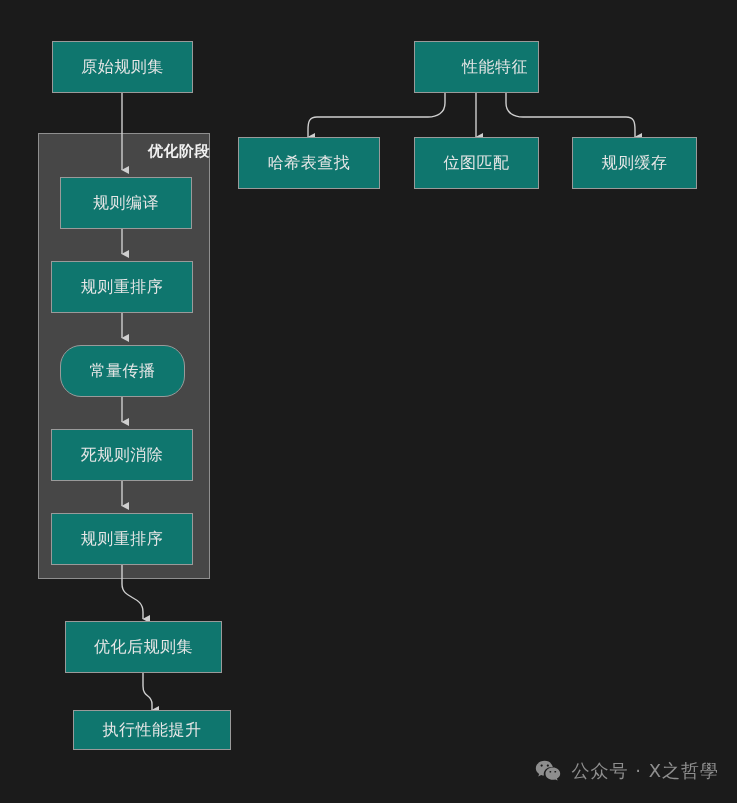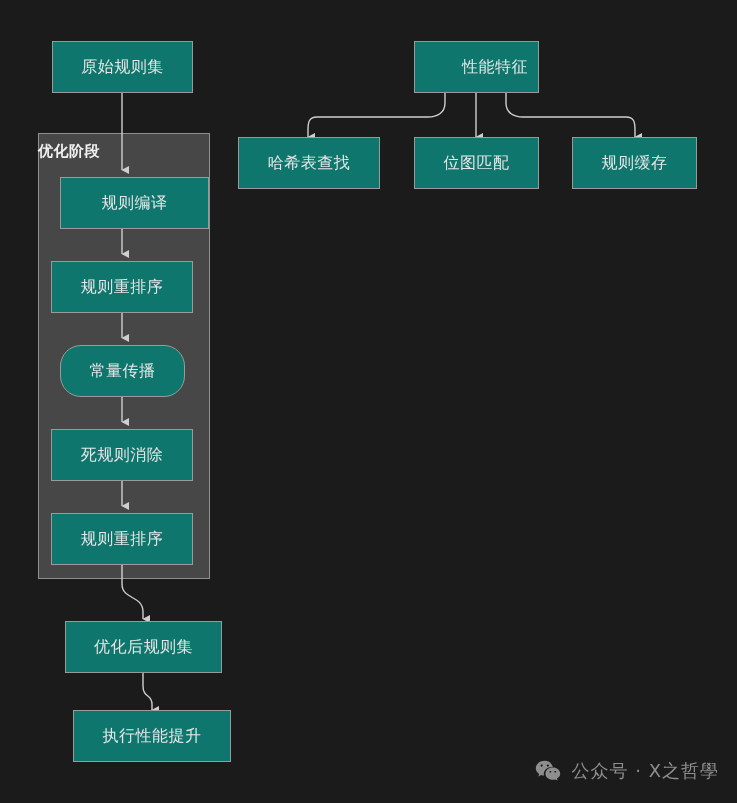--- a/index.html
+++ b/index.html
@@ -44,21 +44,21 @@
     z-index: 1;
   }
   .cluster-label {
     position: absolute;
     z-index: 2;
     color: #f2f2f2;
     font-size: 15px;
     font-weight: bold;
     letter-spacing: 0.5px;
     white-space: nowrap;
-    text-align: left;
+    text-align: right;
   }
   #edges {
     position: absolute;
     left: 0;
     top: 0;
     width: 737px;
     height: 803px;
     z-index: 2;
     pointer-events: none;
   }
@@ -106,33 +106,33 @@
       <path d="M143,673 L143,686 C143,698 152,694 152,704 L152,710"></path>
 
       <path d="M445,93 L445,103 C445,113 437,117 428,117 L317,117 C309,117 308,122 308,130 L308,137"></path>
       <path d="M476,93 L476,137"></path>
       <path d="M506,93 L506,103 C506,113 514,117 523,117 L626,117 C634,117 635,122 635,130 L635,137"></path>
     </g>
   </svg>
 
   <div class="node" style="left:52px; top:41px; width:141px; height:52px;">原始规则集</div>
 
-  <div class="node" style="left:60px; top:177px; width:149px; height:52px;text-align:right;">规则编译</div>
+  <div class="node" style="left:60px; top:177px; width:132px; height:52px;text-align:right;">规则编译</div>
 
   <div class="node" style="left:51px; top:261px; width:142px; height:52px;">规则重排序</div>
 
   <div class="node" style="left:60px; top:345px; width:125px; height:52px;border-radius:21px;">常量传播</div>
 
   <div class="node" style="left:51px; top:429px; width:142px; height:52px;">死规则消除</div>
 
   <div class="node" style="left:51px; top:513px; width:142px; height:52px;">规则重排序</div>
 
   <div class="node" style="left:65px; top:621px; width:157px; height:52px;">优化后规则集</div>
 
-  <div class="node" style="left:73px; top:710px; width:158px; height:52px;">执行性能提升</div>
+  <div class="node" style="left:73px; top:710px; width:158px; height:40px;">执行性能提升</div>
 
   <div class="node" style="left:414px; top:41px; width:125px; height:52px;padding-left:37px;">性能特征</div>
 
   <div class="node" style="left:238px; top:137px; width:142px; height:52px;text-align:center;">哈希表查找</div>
 
   <div class="node" style="left:414px; top:137px; width:125px; height:52px;">位图匹配</div>
 
   <div class="node" style="left:572px; top:137px; width:125px; height:52px;">规则缓存</div>
 
   <div class="watermark">

